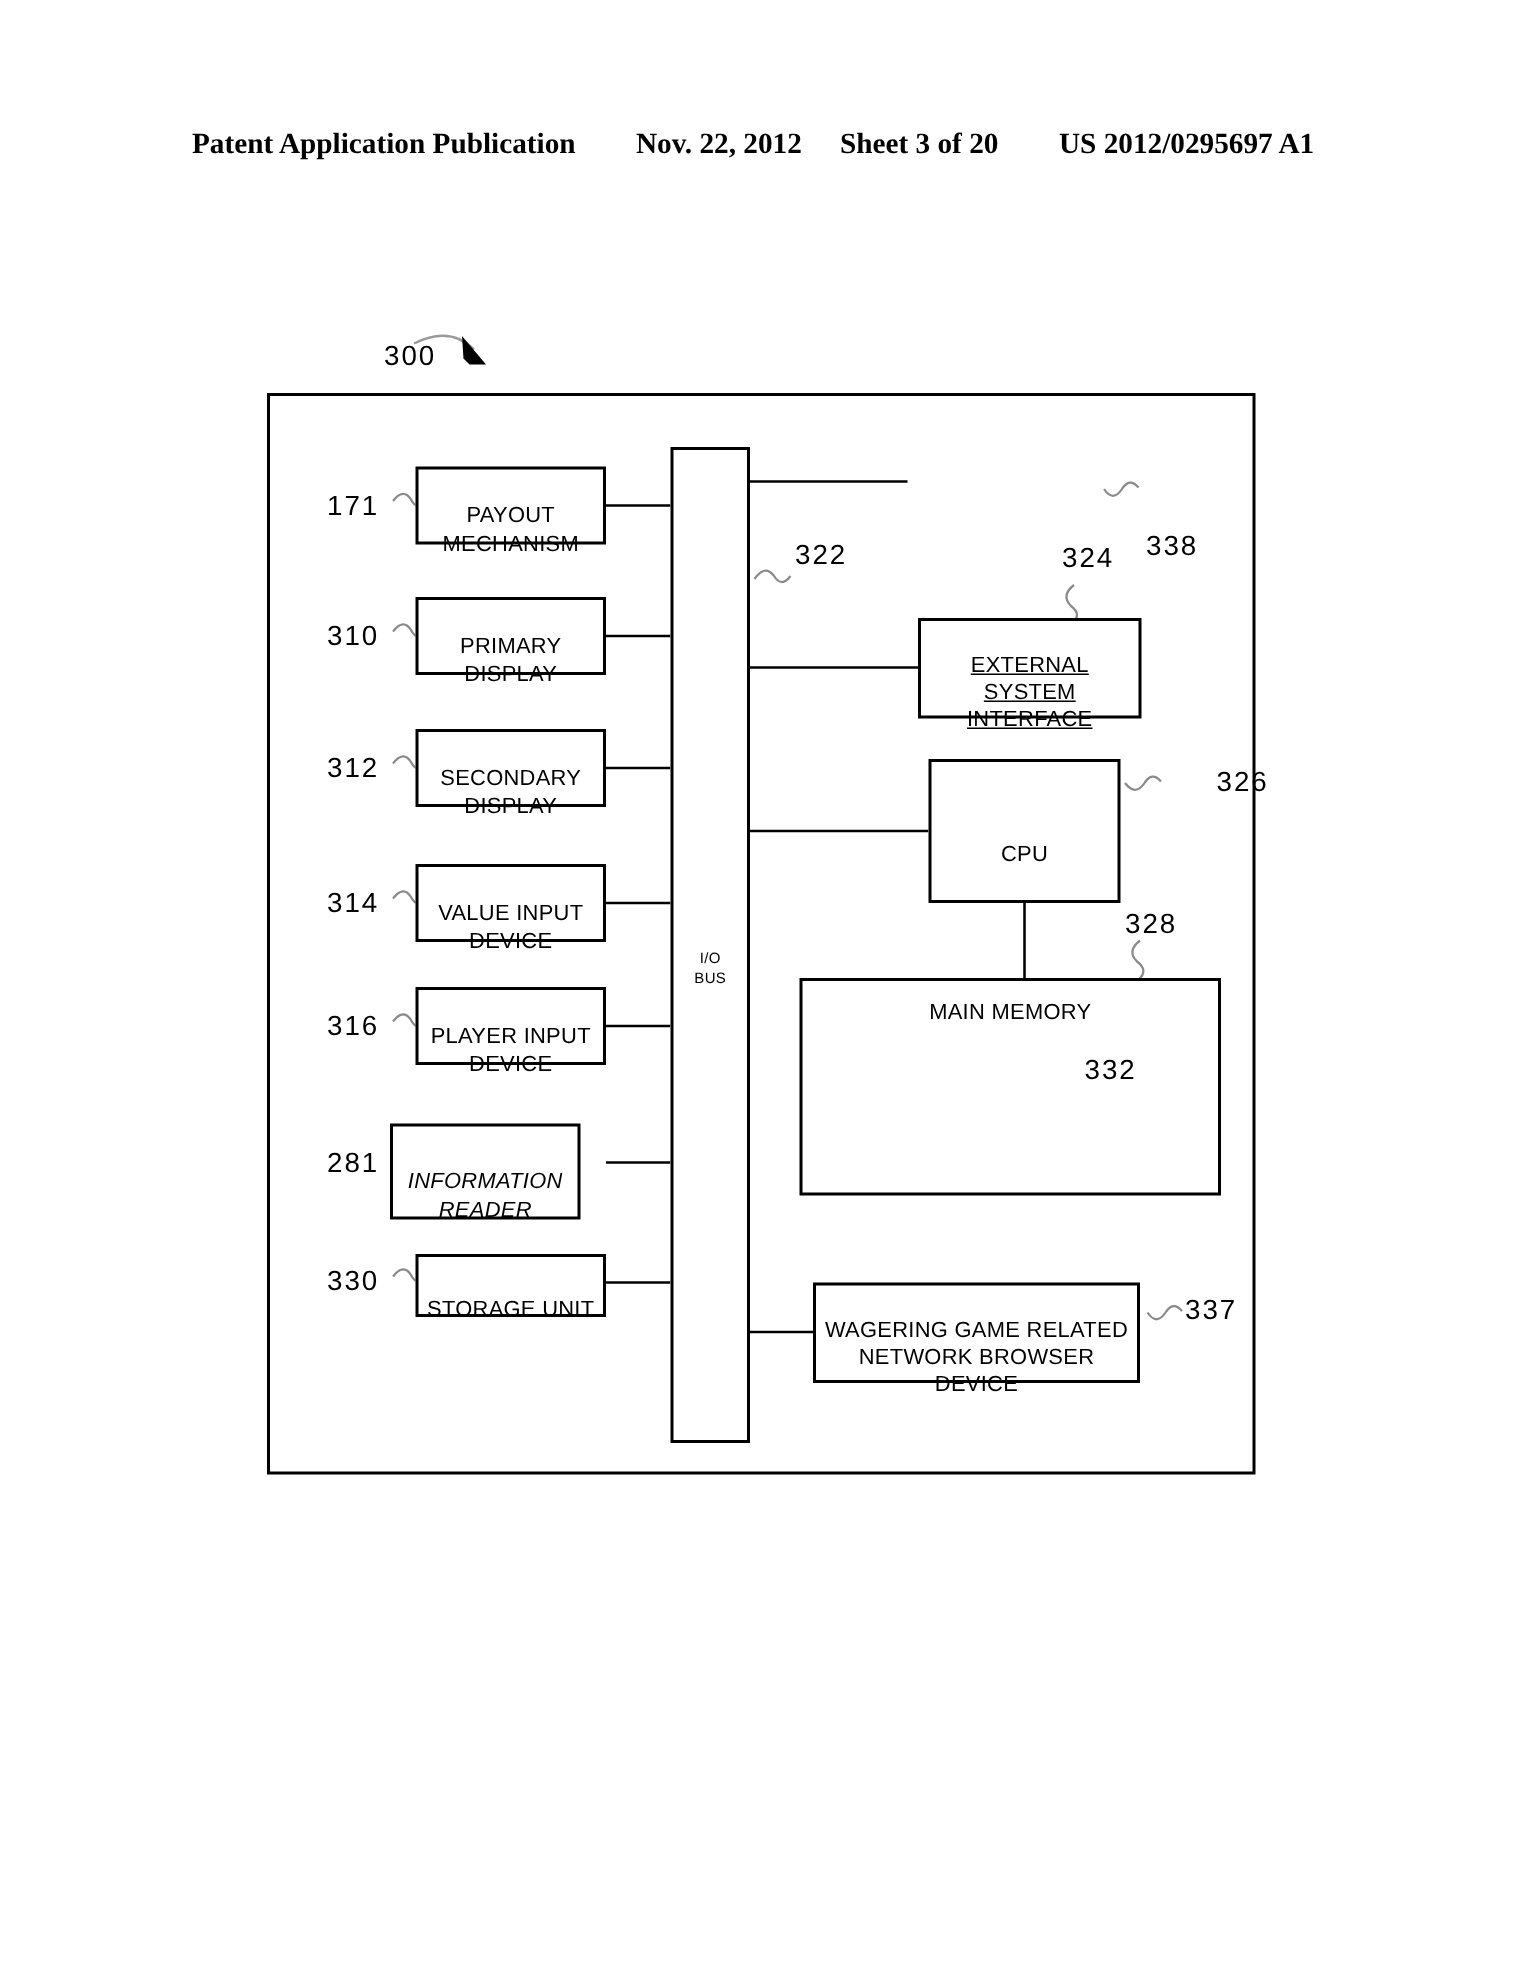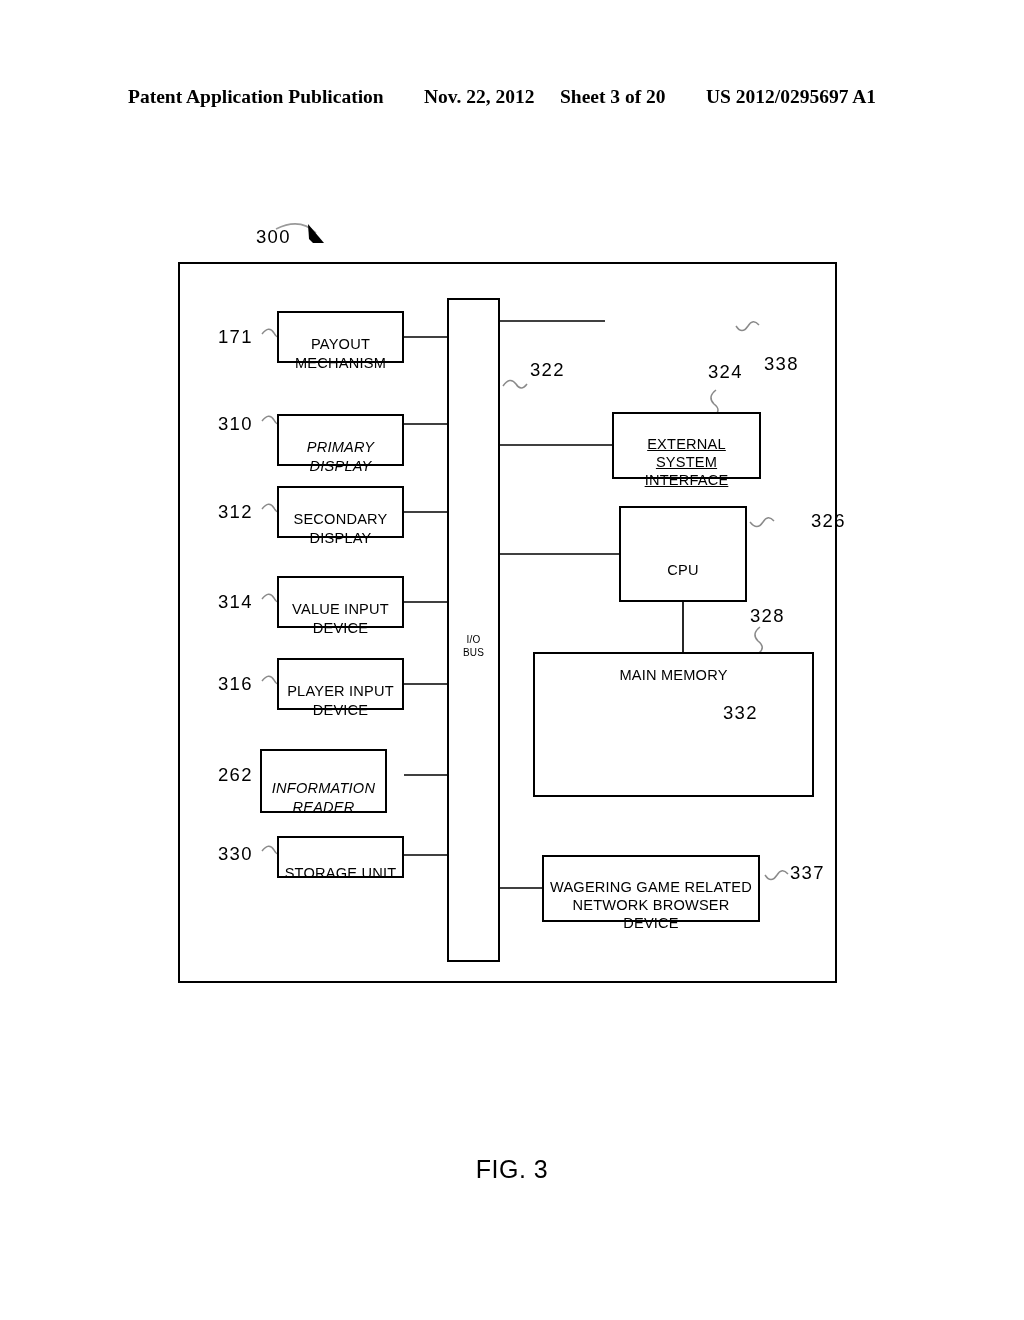--- a/index.html
+++ b/index.html
@@ -182,21 +182,21 @@
   <div class="ref" style="left:256px; top:226px;">300</div>
 
   <div class="box outer" style="left:178px; top:262px; width:659px; height:721px;"></div>
 
   <div class="box" style="left:277px; top:311px; width:127px; height:52px;">
     <span class="box-label">PAYOUT
 MECHANISM</span>
   </div>
   <div class="ref" style="left:218px; top:326px;">171</div>
 
-  <div class="box" style="left:277px; top:414px; width:127px; height:52px;font-style:italic;">
+  <div class="box" style="left:277px; top:398px; width:127px; height:52px;">
     <span class="box-label">PRIMARY
 DISPLAY</span>
   </div>
   <div class="ref" style="left:218px; top:413px;">310</div>
 
   <div class="box" style="left:277px; top:486px; width:127px; height:52px;">
     <span class="box-label">SECONDARY
 DISPLAY</span>
   </div>
   <div class="ref" style="left:218px; top:501px;">312</div>
@@ -210,21 +210,21 @@
   <div class="box" style="left:277px; top:658px; width:127px; height:52px;">
     <span class="box-label">PLAYER INPUT
 DEVICE</span>
   </div>
   <div class="ref" style="left:218px; top:673px;">316</div>
 
   <div class="box" style="left:260px; top:749px; width:127px; height:64px;font-style:italic;">
     <span class="box-label">INFORMATION
 READER</span>
   </div>
-  <div class="ref" style="left:218px; top:764px;">262</div>
+  <div class="ref" style="left:218px; top:764px;">281</div>
 
   <div class="box" style="left:277px; top:836px; width:127px; height:42px;">
     <span class="box-label">STORAGE UNIT</span>
   </div>
   <div class="ref" style="left:218px; top:843px;">330</div>
 
   <div class="box bus" style="left:447px; top:298px; width:53px; height:664px;">
     <span class="box-label">I/O
 BUS</span>
   </div>
@@ -251,15 +251,14 @@
   <div class="ref" style="left:750px; top:605px;">328</div>
   <div class="ref" style="left:723px; top:702px;">332</div>
 
   <div class="box" style="left:542px; top:855px; width:218px; height:67px;">
     <span class="box-label">WAGERING GAME RELATED
 NETWORK BROWSER
 DEVICE</span>
   </div>
   <div class="ref" style="left:790px; top:862px;">337</div>
 
-  <div class="fig-caption">FIG. 3</div>
 
 </div>
 
 </body></html>

